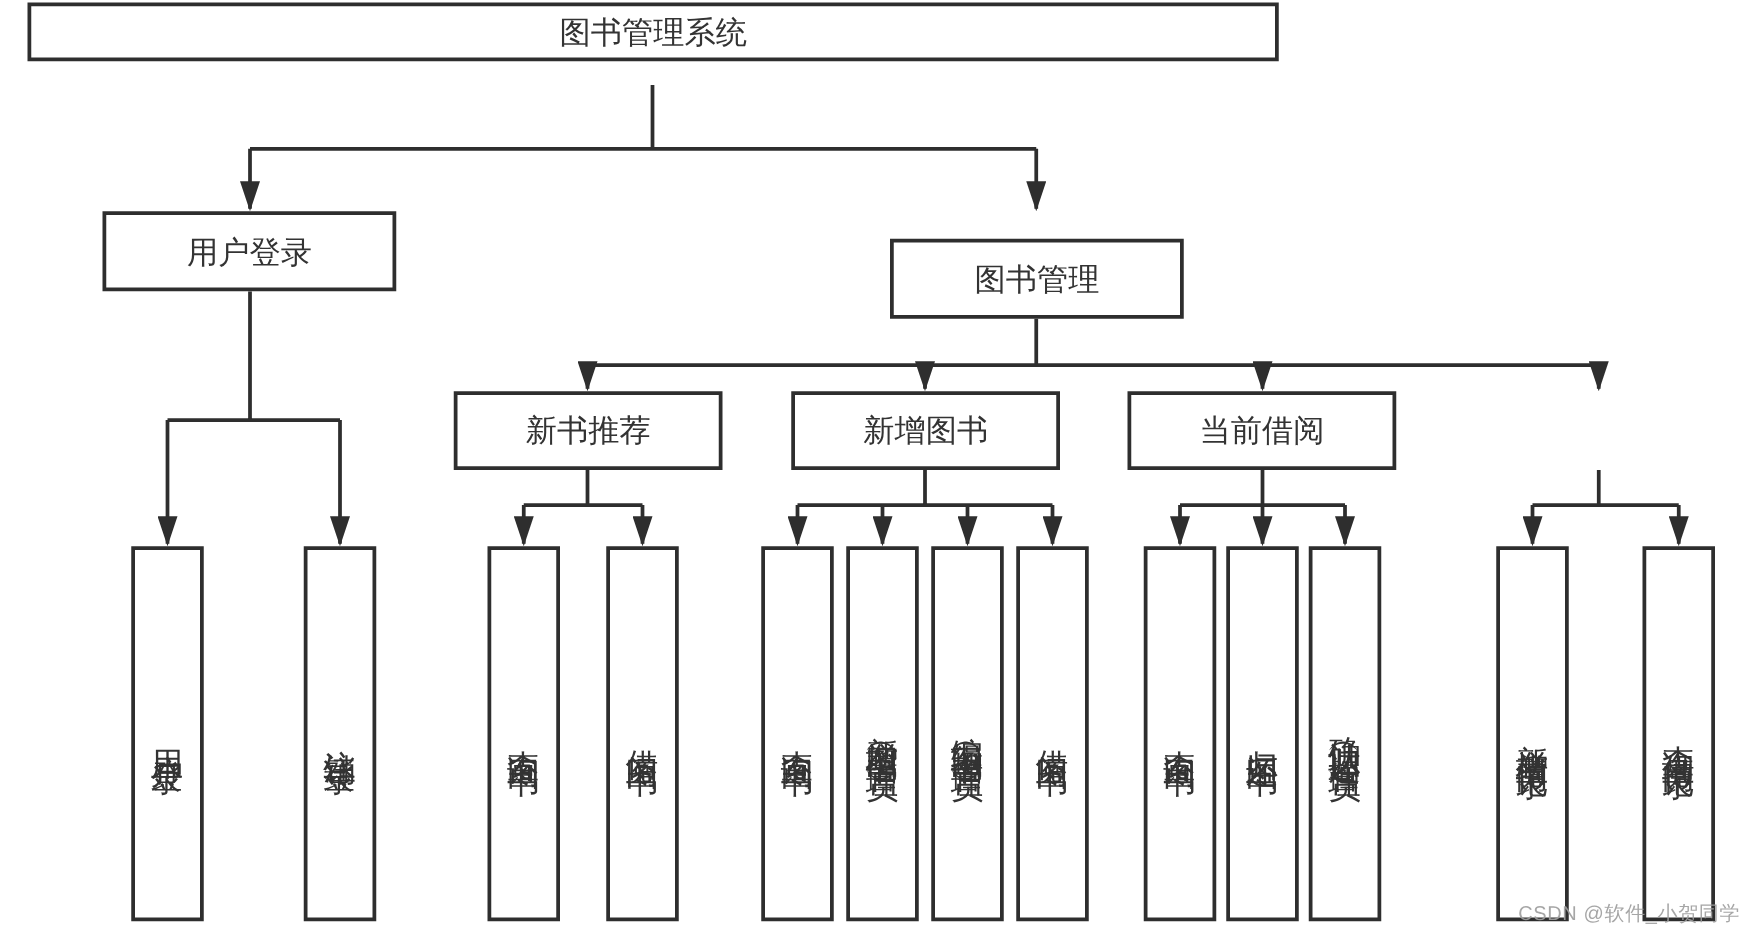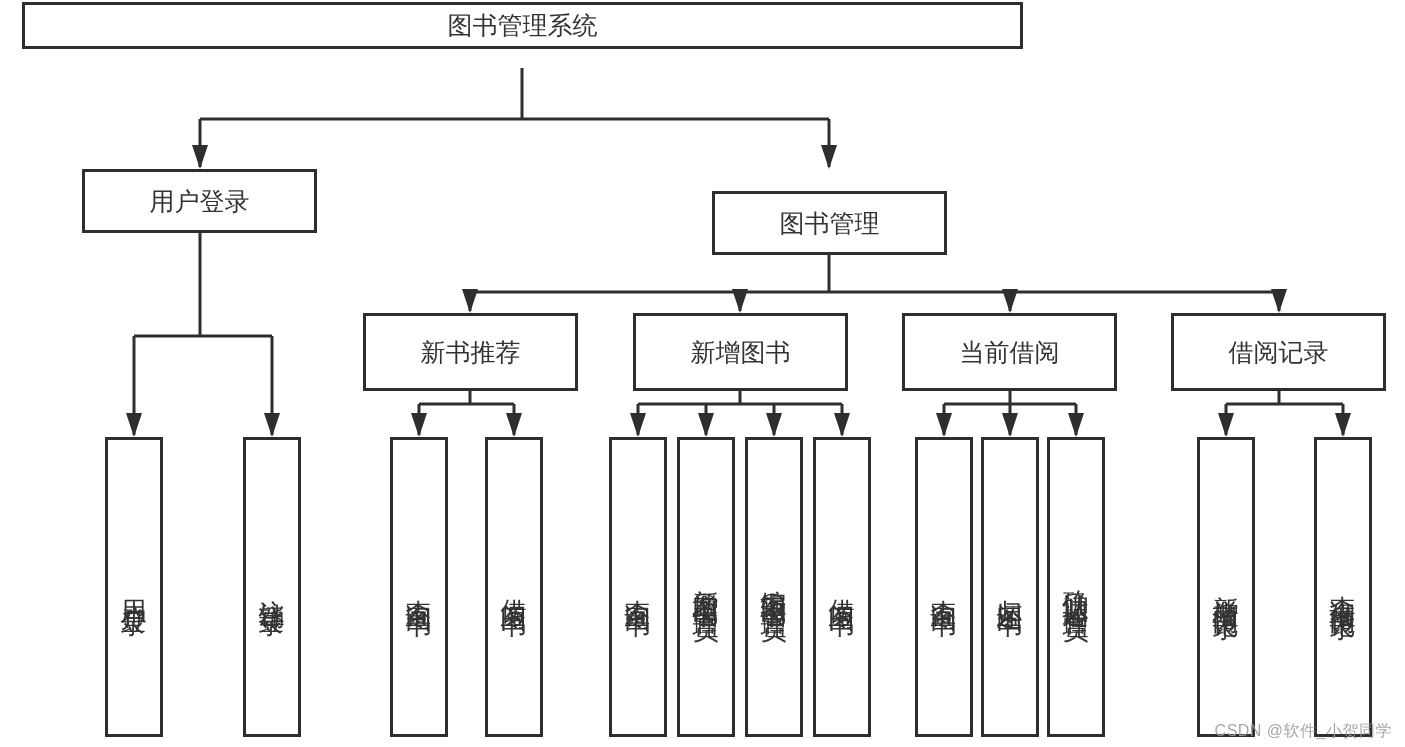--- a/index.html
+++ b/index.html
@@ -47,21 +47,21 @@
     text-align: center;
     line-height: 52px;
     font-size: 26px;
     letter-spacing: 4px;
     color: #333333;
     overflow: hidden;
   }
   #root-box   { left: 22px;  top: 2px;  width: 1001px; height: 47px; font-family: Liberation Serif, serif; }
   #l2-login   { left: 82px;  top: 169px; width: 235px;  height: 64px; }
   #l2-mgmt    { left: 712px; top: 151px; width: 235px;  height: 64px; margin-top: 40px; }
-  .l3 { top: 313px; width: 215px; height: 78px; }
+  .l3 { top: 313px; width: 215px; height: 63px; }
   #l3-newbook { left: 363px; }
   #l3-borrow  { left: 633px; }
   #l3-current { left: 902px; }
   #l3-records { left: 1171px; }
   #watermark {
     position: absolute;
     right: 13px;
     bottom: 5px;
     z-index: 5;
     font-size: 16px;
@@ -115,21 +115,20 @@
   </svg>
 
   <div class="hbox" id="root-box">图书管理系统</div>
 
   <div class="hbox" id="l2-login">用户登录</div>
   <div class="hbox" id="l2-mgmt">图书管理</div>
 
   <div class="hbox l3" id="l3-newbook">新书推荐</div>
   <div class="hbox l3" id="l3-borrow">新增图书</div>
   <div class="hbox l3" id="l3-current">当前借阅</div>
-  <div class="hbox l3" id="l3-records">借阅记录</div>
 
   <div class="vbox" style="left:105px">用户登录</div>
   <div class="vbox" style="left:243px">注销登录</div>
 
   <div class="vbox" style="left:390px">查询图书</div>
   <div class="vbox" style="left:485px">借阅图书</div>
 
   <div class="vbox" style="left:609px">查询图书</div>
   <div class="vbox" style="left:677px">新增图书（管理员）</div>
   <div class="vbox" style="left:745px">编辑图书（管理员）</div>

